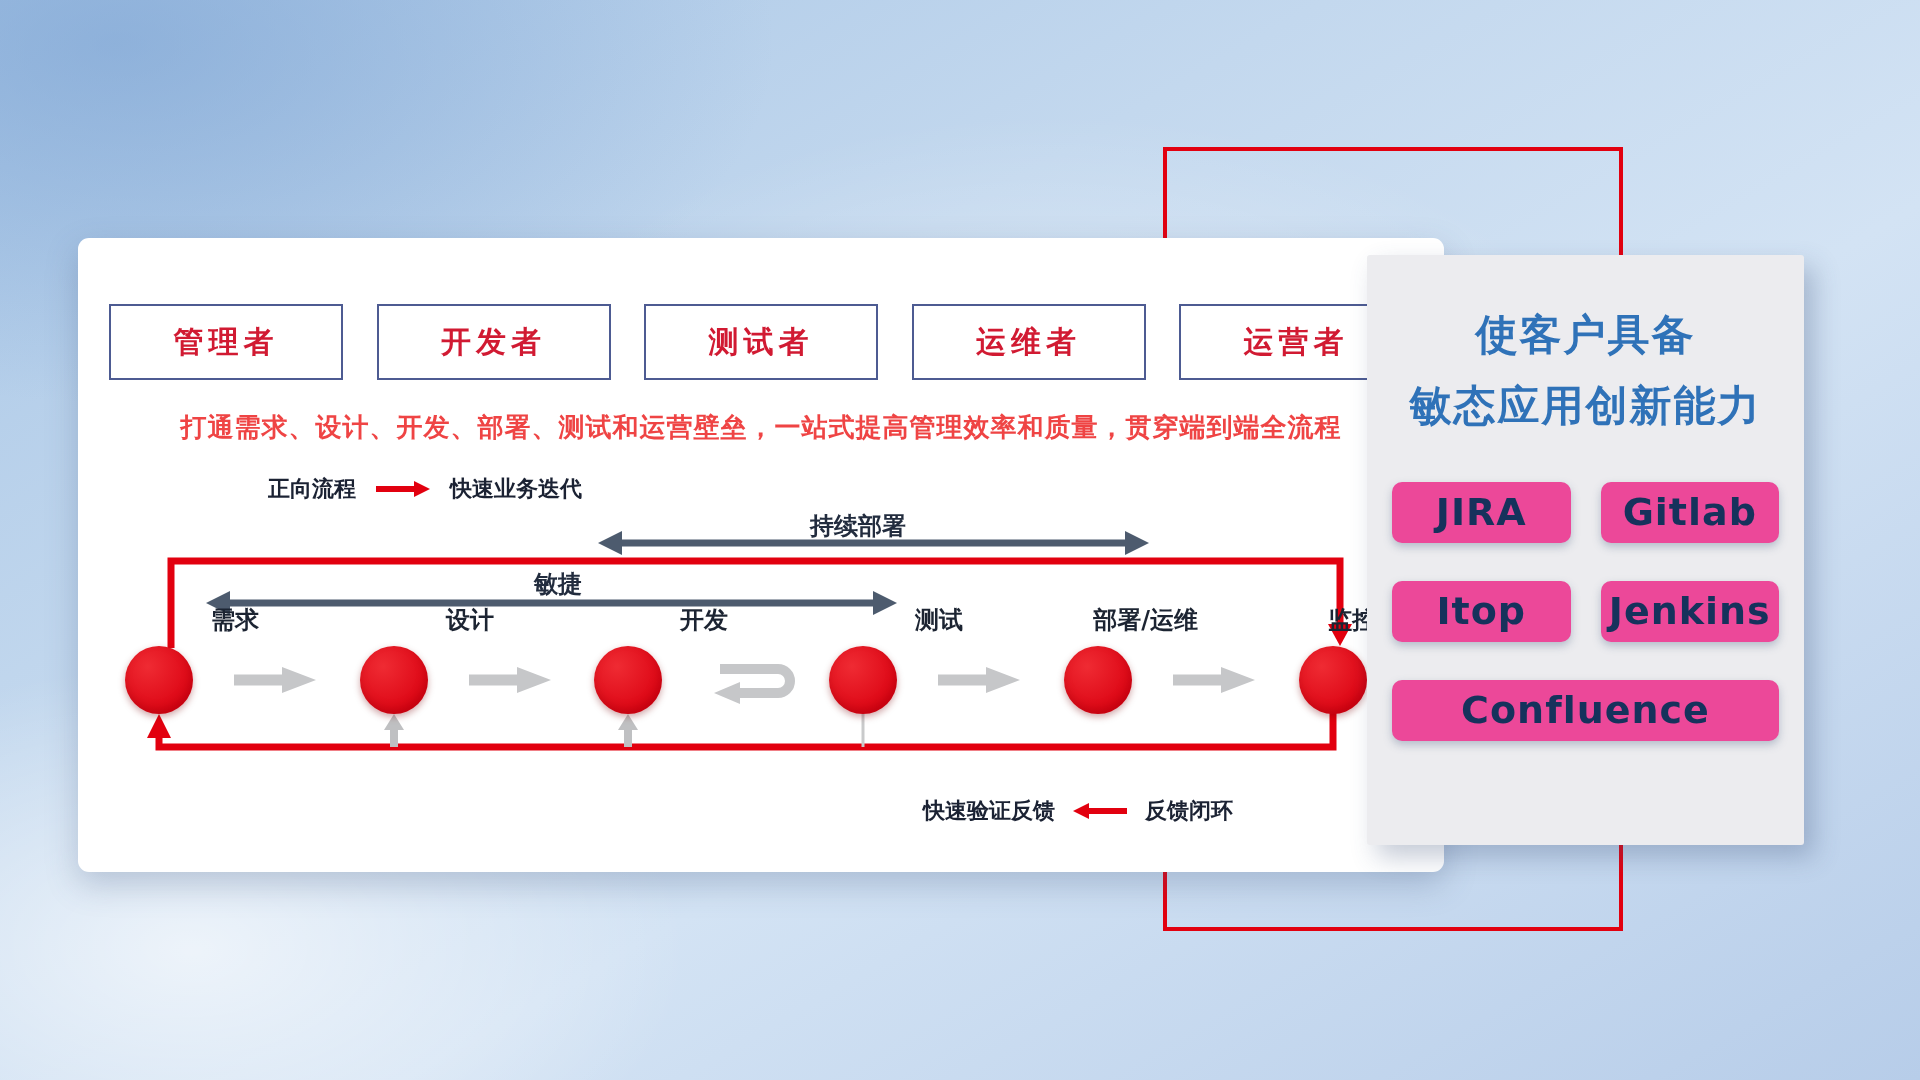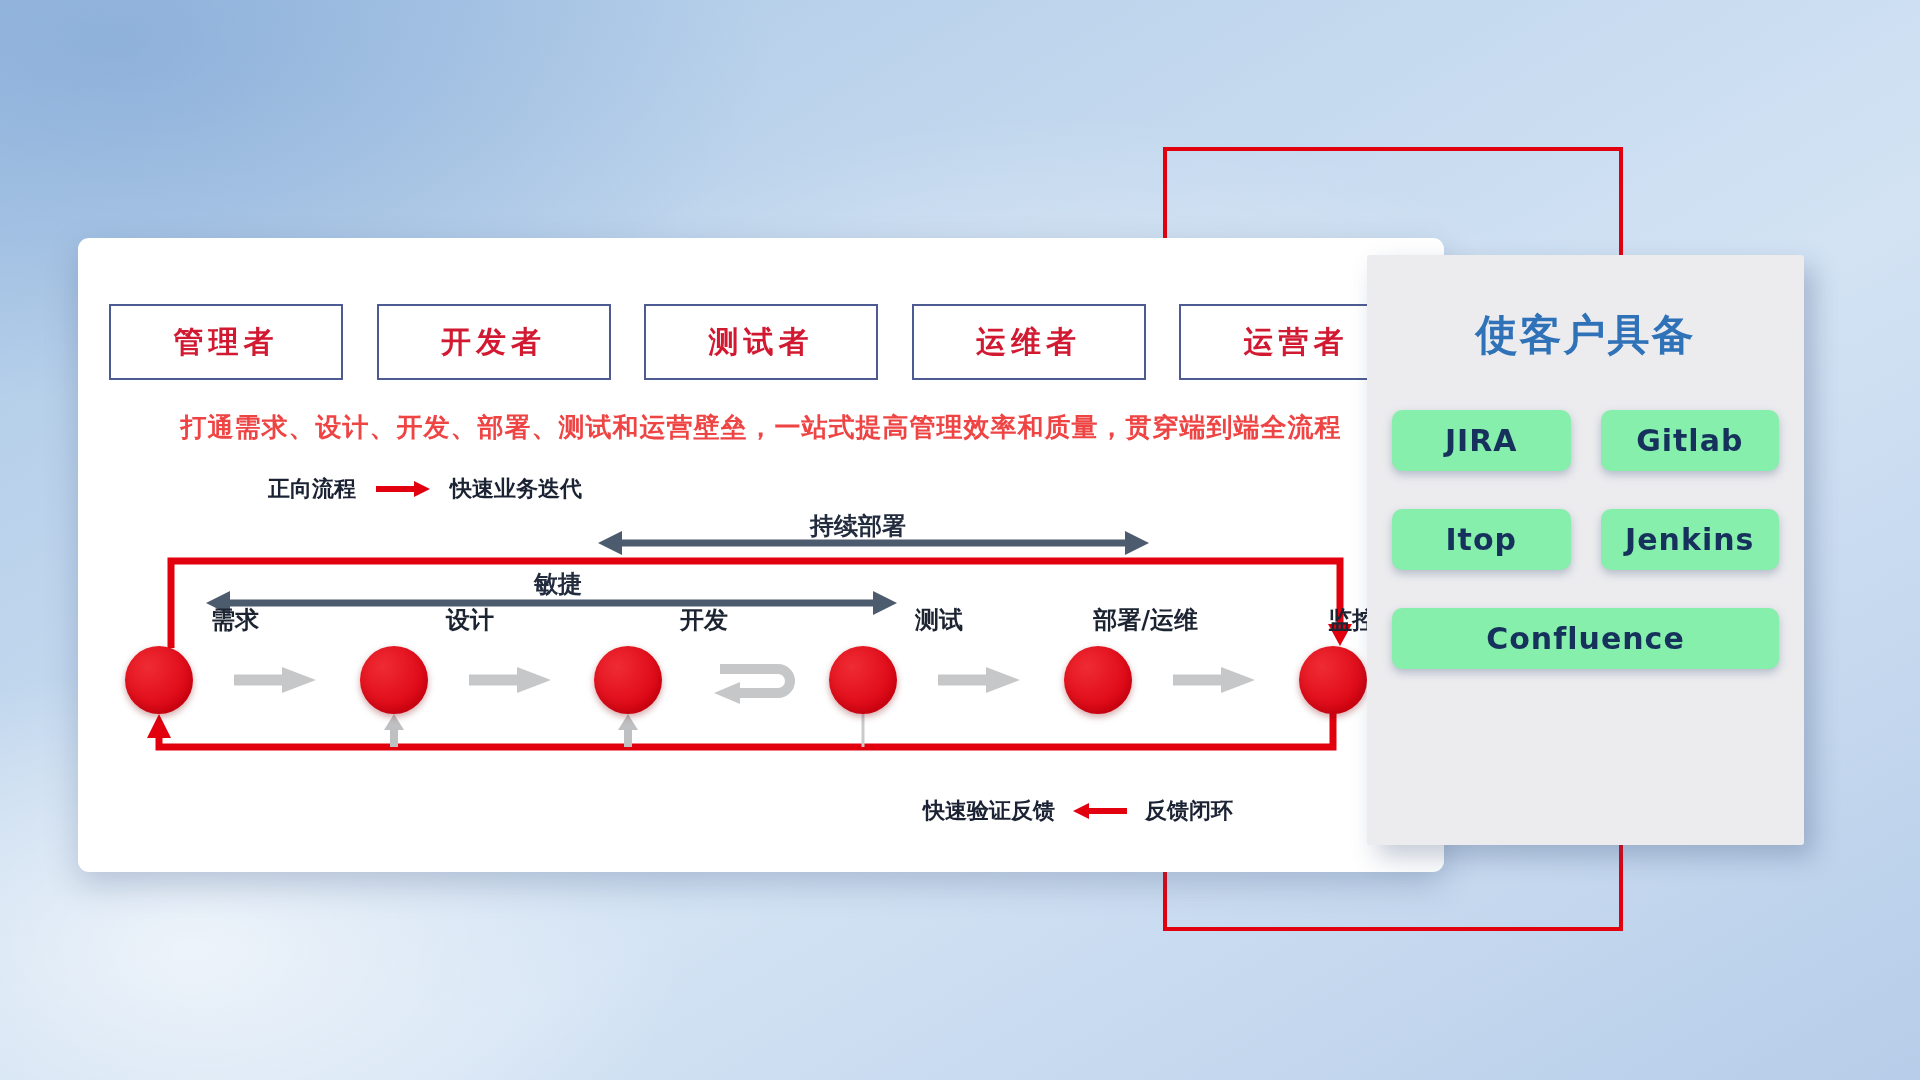--- a/index.html
+++ b/index.html
@@ -107,25 +107,25 @@
     line-height: 1.7; letter-spacing: 2px;
   }
   .tools-grid {
     margin: 40px 25px 0 25px;
     display: grid;
     grid-template-columns: 1fr 1fr;
     column-gap: 30px; row-gap: 38px;
   }
   .tool-btn {
     height: 61px;
-    background: #86efac;
+    background: #ec4899;
     border-radius: 10px;
     box-shadow: 0 4px 9px rgba(80, 100, 135, 0.35);
     display: flex; align-items: center; justify-content: center;
-    font-size: 30px; font-weight: bold; color: #16325c;
+    font-size: 38px; font-weight: bold; color: #16325c;
     letter-spacing: 1px;
   }
   .tool-wide { grid-column: 1 / -1; }
 </style>
 </head>
 <body>
 
 <div class="stage">
 
   <div class="red-frame"></div>
@@ -219,20 +219,21 @@
         <polygon points="18,1 18,17 2,9" fill="#e2000f"></polygon>
       </svg>
       <span>反馈闭环</span>
     </div>
 
   </div>
 
   <div class="panel">
     <div class="panel-title">
       <div>使客户具备</div>
+      <div>敏态应用创新能力</div>
     </div>
     <div class="tools-grid">
       <div class="tool-btn">JIRA</div>
       <div class="tool-btn">Gitlab</div>
       <div class="tool-btn">Itop</div>
       <div class="tool-btn">Jenkins</div>
       <div class="tool-btn tool-wide">Confluence</div>
     </div>
   </div>
 

